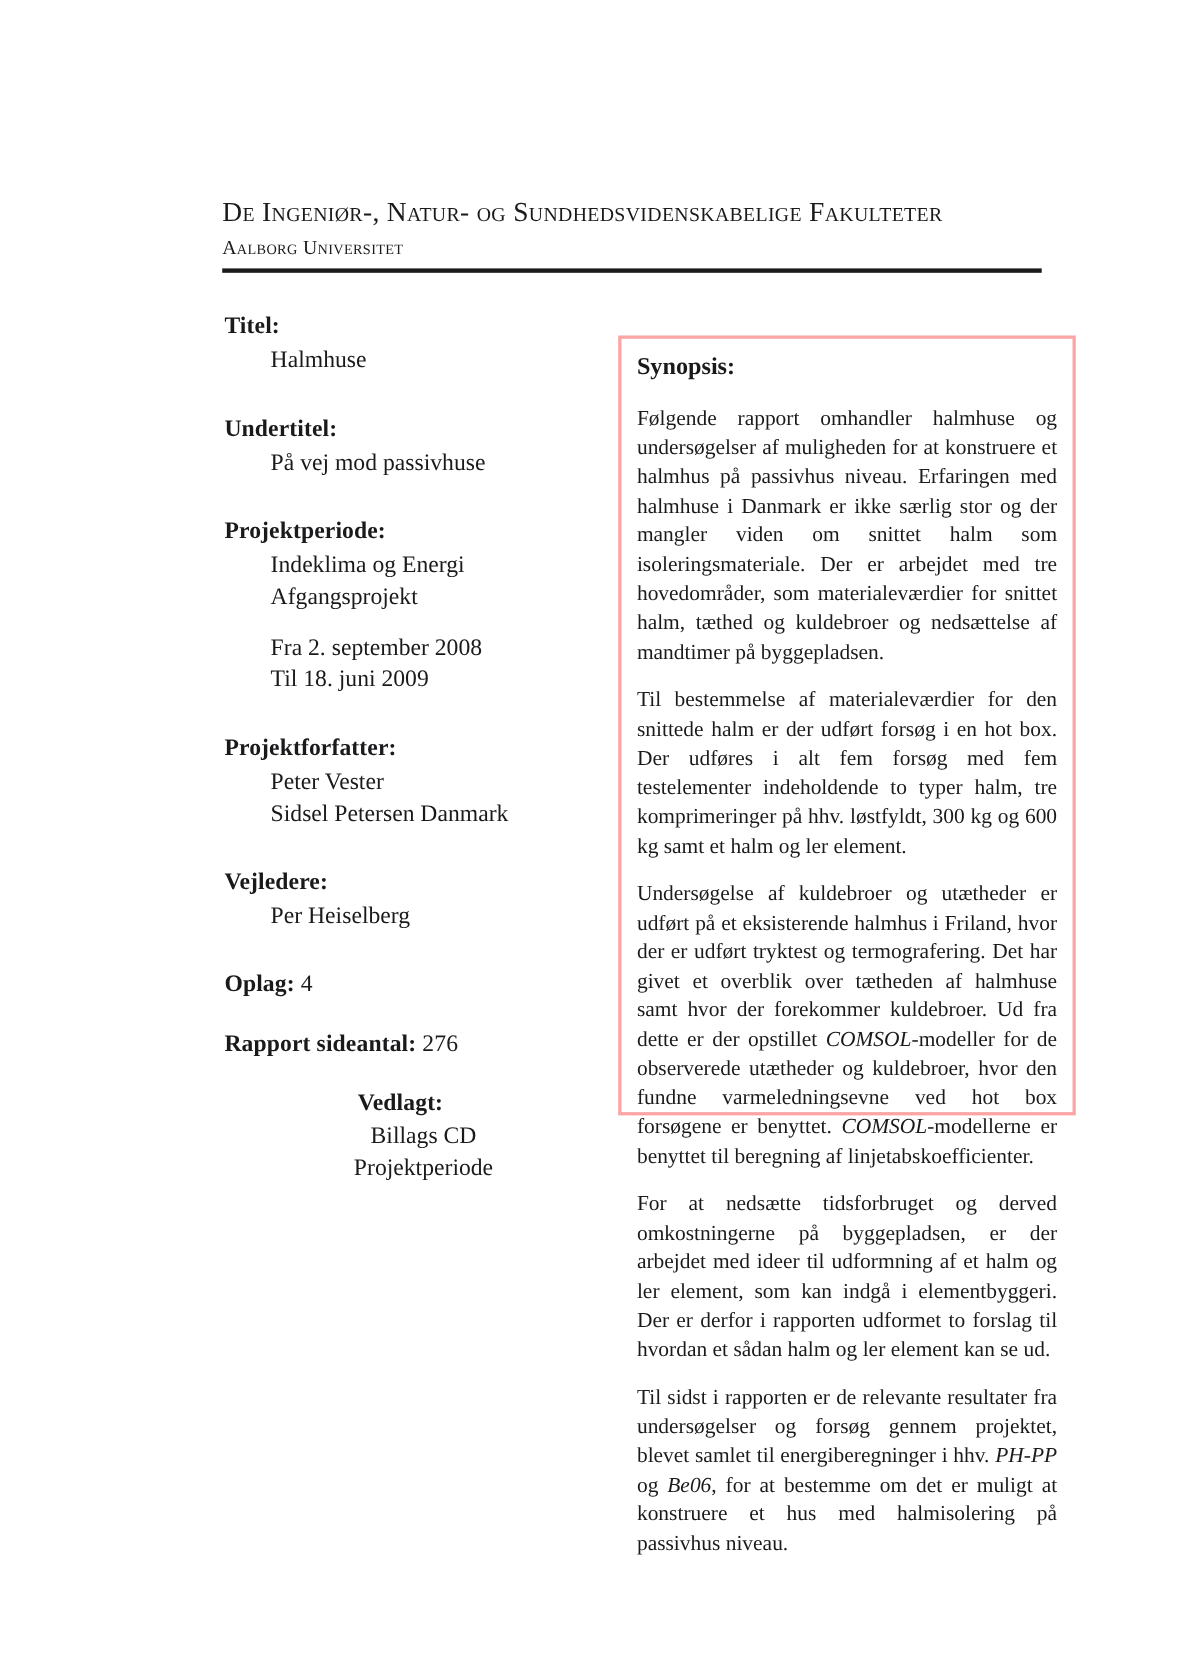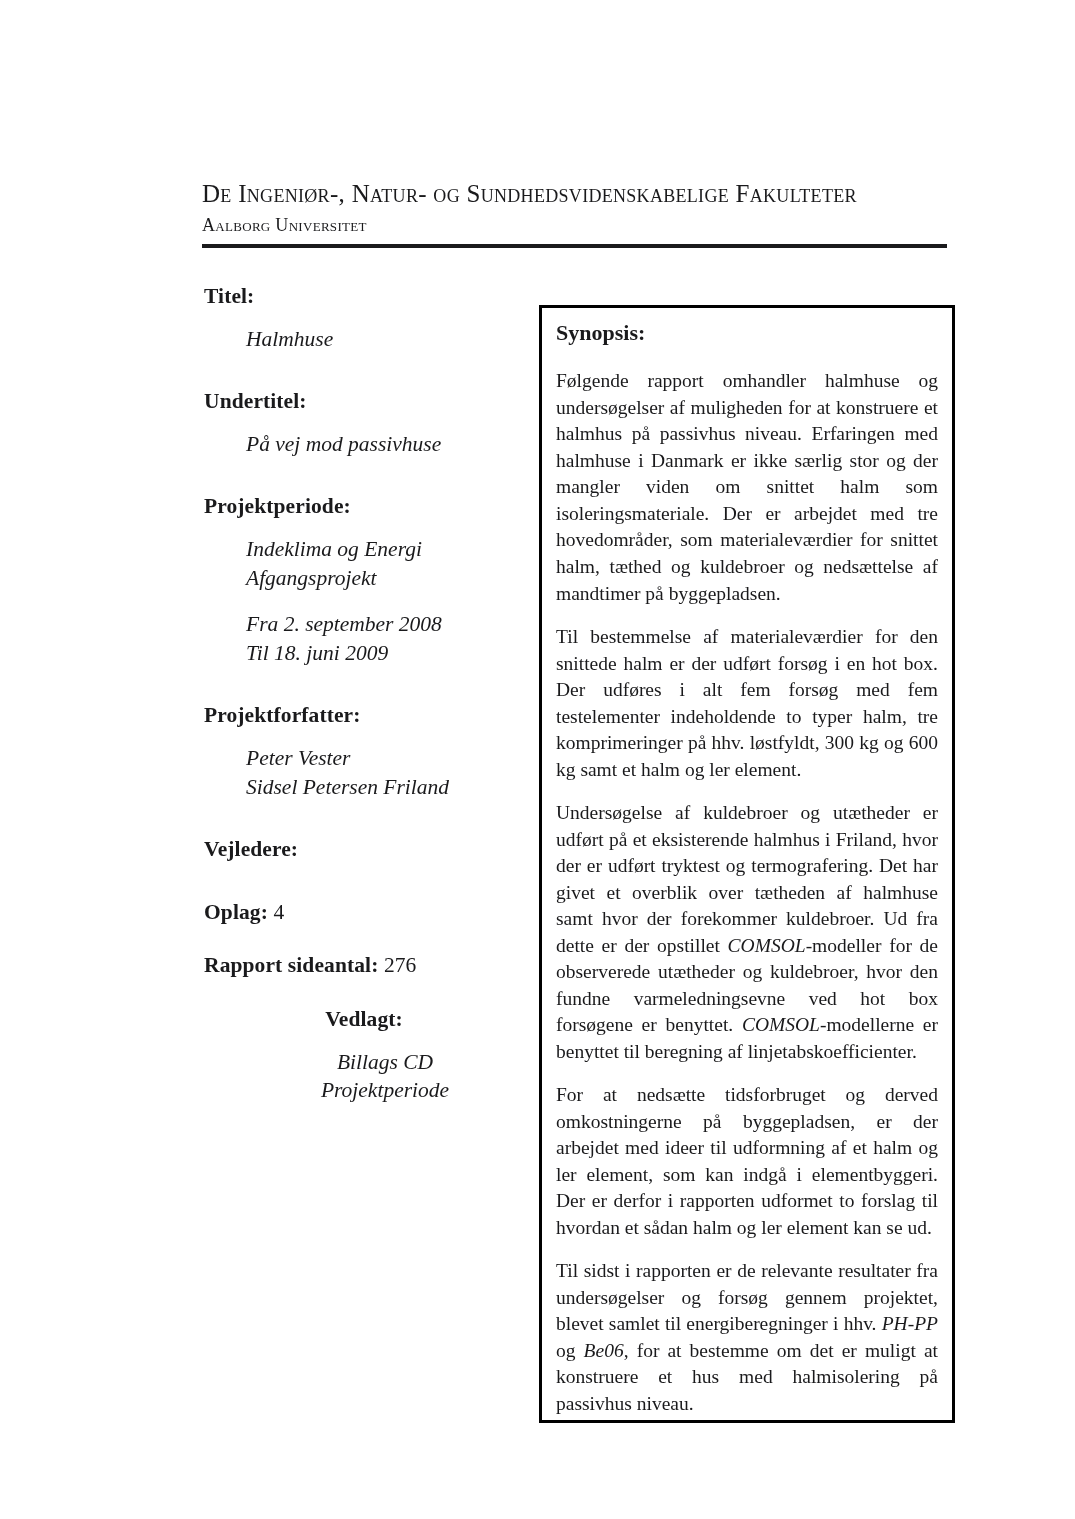--- a/index.html
+++ b/index.html
@@ -62,42 +62,41 @@
   }
   .meta-heading {
     font-weight: bold;
     font-size: 21.5px;
     letter-spacing: 0.1px;
   }
   .meta-value-inline {
     font-weight: normal;
   }
   .meta-items {
-    margin-top: 14px;
+    margin-top: 2px;
     padding-left: 42px;
-    font-style: italic;
   }
   .meta-item {
     white-space: nowrap;
   }
   .meta-subgroup {
     margin-top: 18px;
   }
   .meta-group.compact {
     margin-bottom: 25px;
   }
 
   
   .synopsis-box {
     position: absolute;
-    left: 539px;
+    left: 562px;
     top: 305px;
     width: 416px;
-    height: 1118px;
-    border: 3px solid #000000;
+    height: 709px;
+    border: 3px solid #fca5a5;
     box-sizing: border-box;
     padding: 12px 14px 10px 14px;
   }
   .synopsis-title {
     font-weight: bold;
     font-size: 22px;
     line-height: 1.2;
     margin-bottom: 22px;
   }
   .synopsis-body p {
@@ -150,26 +149,29 @@
         <div class="meta-item">Fra 2. september 2008</div>
         <div class="meta-item">Til 18. juni 2009</div>
       </div>
     </div>
   </div>
 
   <div class="meta-group">
     <div class="meta-heading">Projektforfatter:</div>
     <div class="meta-items">
       <div class="meta-item">Peter Vester</div>
-      <div class="meta-item">Sidsel Petersen Friland</div>
+      <div class="meta-item">Sidsel Petersen Danmark</div>
     </div>
   </div>
 
   <div class="meta-group">
     <div class="meta-heading">Vejledere:</div>
+    <div class="meta-items">
+      <div class="meta-item">Per Heiselberg</div>
+    </div>
   </div>
 
   <div class="meta-group compact">
     <div class="meta-heading"><span>Oplag:</span> <span class="meta-value-inline">4</span></div>
   </div>
 
   <div class="meta-group compact">
     <div class="meta-heading"><span>Rapport sideantal:</span> <span class="meta-value-inline">276</span></div>
   </div>
 

